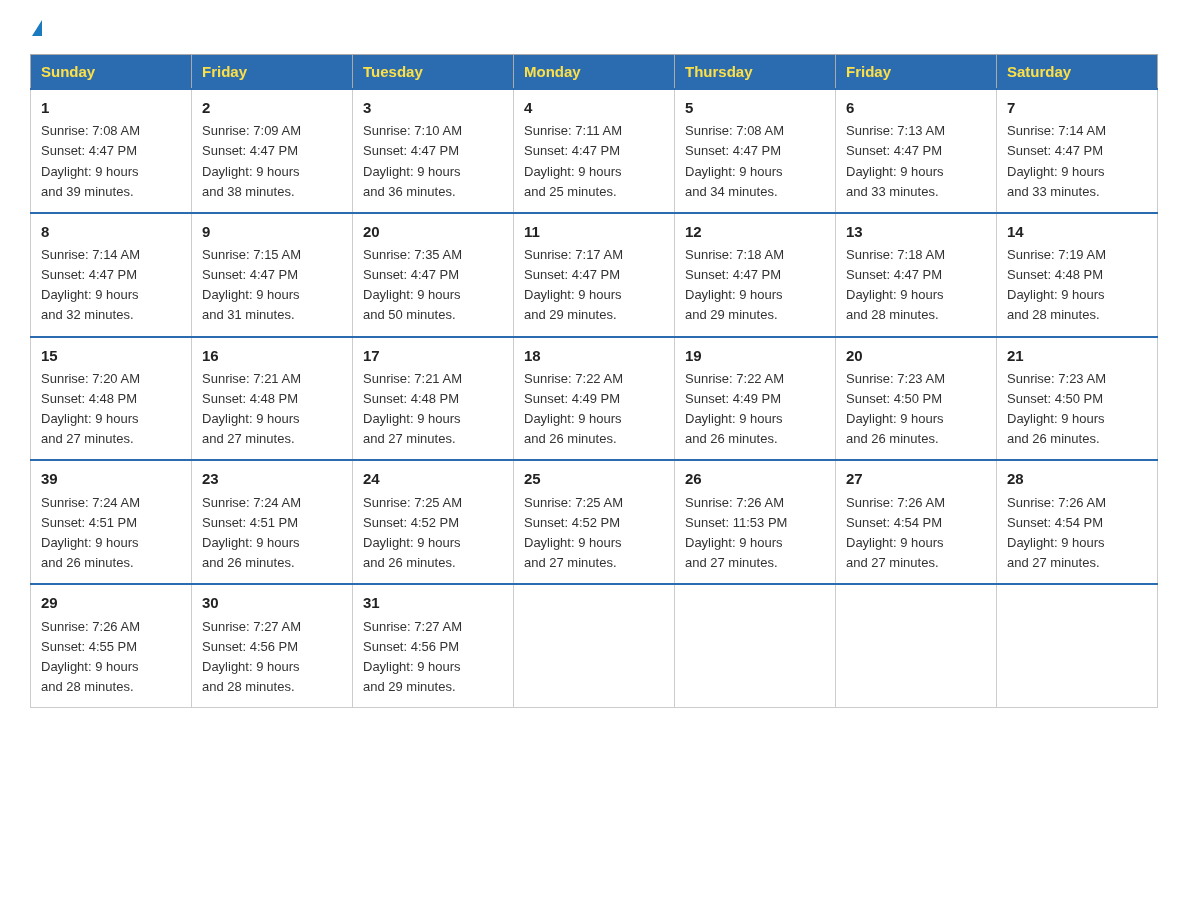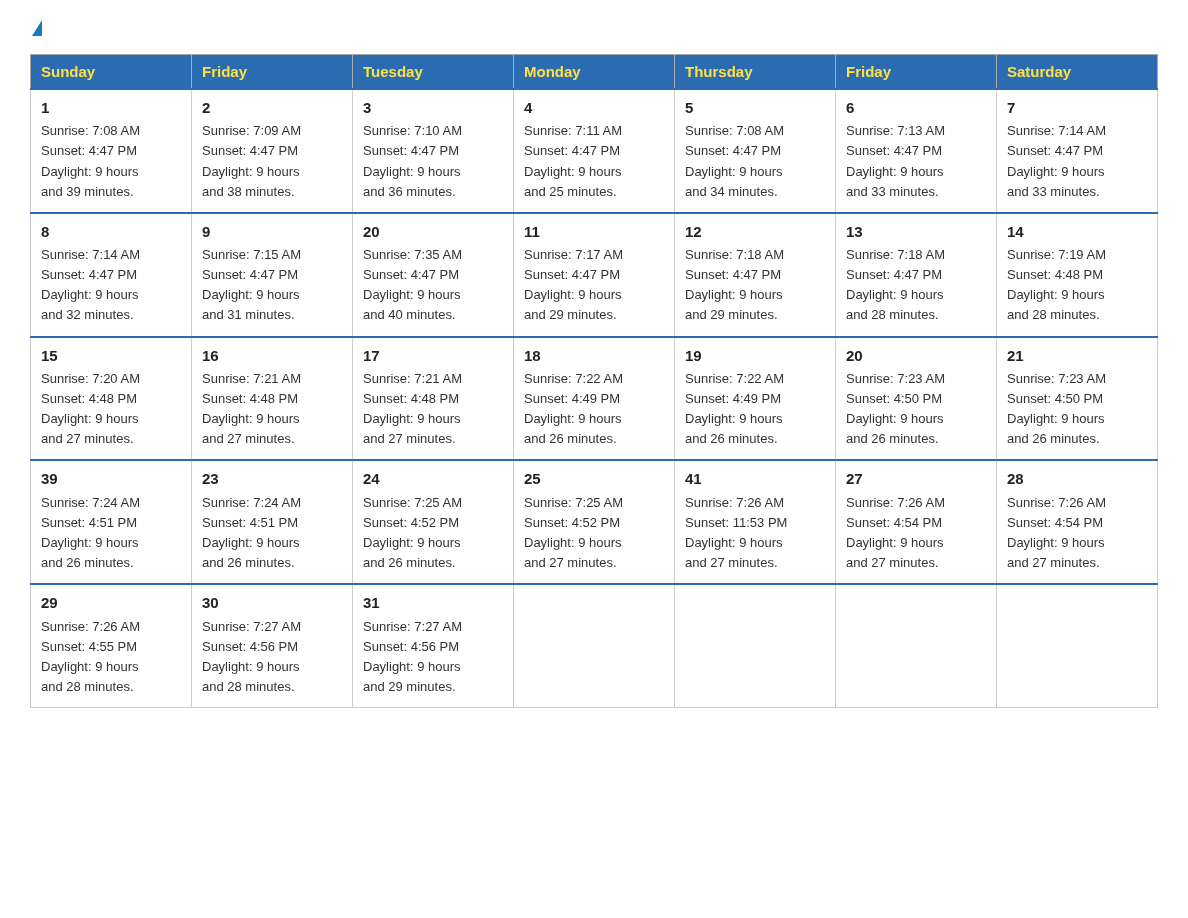--- a/index.html
+++ b/index.html
@@ -197,21 +197,21 @@
         <span class="day-info">Sunrise: 7:15 AM</span><br>
         <span class="day-info">Sunset: 4:47 PM</span><br>
         <span class="day-info">Daylight: 9 hours</span><br>
         <span class="day-info">and 31 minutes.</span>
       </td>
         <td>
         <span class="day-number">20</span>
         <span class="day-info">Sunrise: 7:35 AM</span><br>
         <span class="day-info">Sunset: 4:47 PM</span><br>
         <span class="day-info">Daylight: 9 hours</span><br>
-        <span class="day-info">and 40 minutes.</span>
+        <span class="day-info">and 50 minutes.</span>
       </td>
         <td>
         <span class="day-number">11</span>
         <span class="day-info">Sunrise: 7:17 AM</span><br>
         <span class="day-info">Sunset: 4:47 PM</span><br>
         <span class="day-info">Daylight: 9 hours</span><br>
         <span class="day-info">and 29 minutes.</span>
       </td>
         <td>
         <span class="day-number">12</span>
@@ -309,21 +309,21 @@
         <span class="day-info">and 26 minutes.</span>
       </td>
         <td>
         <span class="day-number">25</span>
         <span class="day-info">Sunrise: 7:25 AM</span><br>
         <span class="day-info">Sunset: 4:52 PM</span><br>
         <span class="day-info">Daylight: 9 hours</span><br>
         <span class="day-info">and 27 minutes.</span>
       </td>
         <td>
-        <span class="day-number">41</span>
+        <span class="day-number">26</span>
         <span class="day-info">Sunrise: 7:26 AM</span><br>
         <span class="day-info">Sunset: 11:53 PM</span><br>
         <span class="day-info">Daylight: 9 hours</span><br>
         <span class="day-info">and 27 minutes.</span>
       </td>
         <td>
         <span class="day-number">27</span>
         <span class="day-info">Sunrise: 7:26 AM</span><br>
         <span class="day-info">Sunset: 4:54 PM</span><br>
         <span class="day-info">Daylight: 9 hours</span><br>

